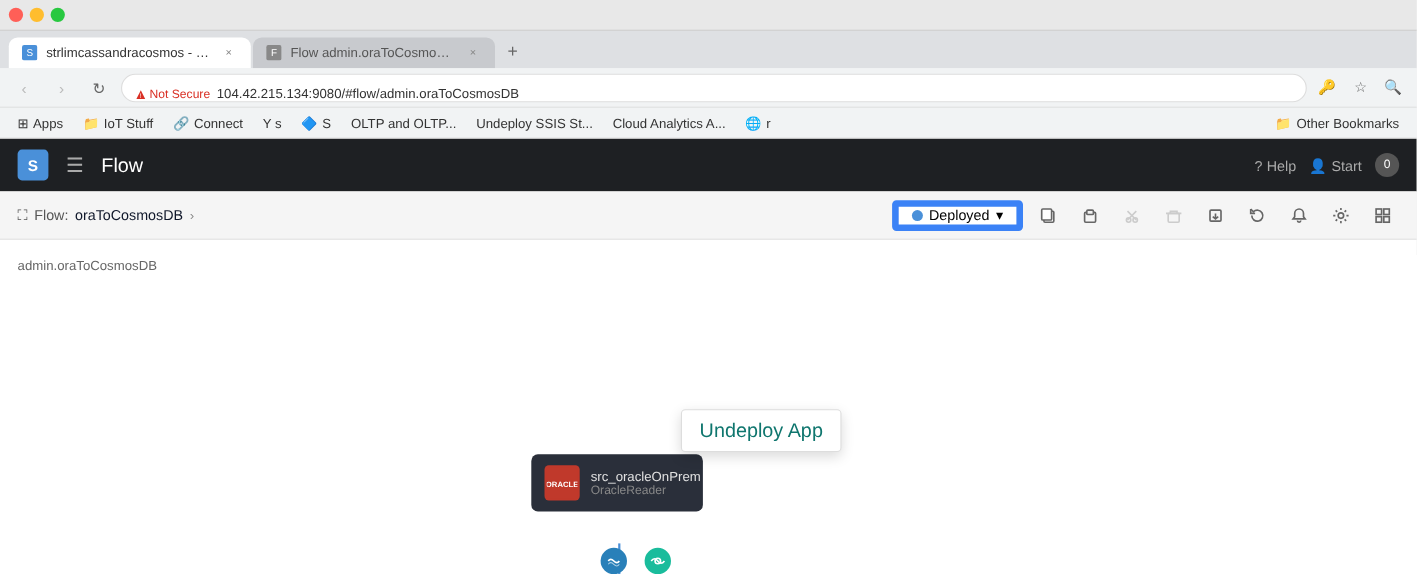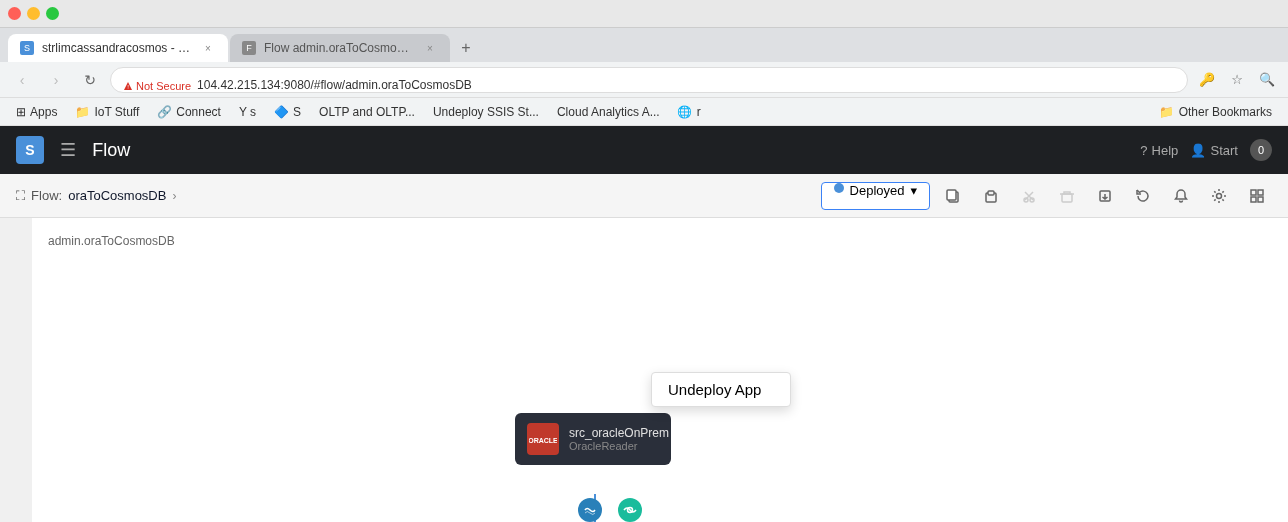--- a/index.html
+++ b/index.html
@@ -133,38 +133,38 @@
       gap: 8px;
     }
     .breadcrumb { display: flex; align-items: center; gap: 6px; font-size: 13px; color: #555; }
     .breadcrumb-link { color: #0f172a; cursor: pointer; }
     .breadcrumb-chevron { color: #888; font-size: 12px; }
     .toolbar-spacer { flex: 1; }
     .deploy-btn {
       height: 28px;
       padding: 0 12px;
       background: white;
-      border: 1px solid #3b82f6;
+      border: 6px solid #3b82f6;
       border-radius: 4px;
       font-size: 13px;
       display: flex;
+      align-items: center;
       gap: 6px;
       cursor: pointer;
     }
     .deploy-dot { width: 10px; height: 10px; border-radius: 50%; background: #4a90d9; }
     .toolbar-action { width: 30px; height: 30px; display: flex; align-items: center; justify-content: center; cursor: pointer; color: #666; font-size: 16px; border-radius: 4px; }
     .toolbar-action.disabled { color: #ccc; cursor: default; }
 
     
     .main-content {
       flex: 1;
       background: #fff;
       position: relative;
       overflow: hidden;
-      margin-left: 32px;
     }
     .flow-label {
       position: absolute;
       top: 16px;
       left: 16px;
       font-size: 12px;
       color: #666;
     }
 
     
@@ -238,23 +238,23 @@
       background: white;
       border: 1px solid #ddd;
       border-radius: 4px;
       box-shadow: 0 4px 12px rgba(0,0,0,0.15);
       z-index: 100;
       min-width: 140px;
       overflow: hidden;
     }
     .dropdown-item {
       padding: 8px 16px;
-      font-size: 15px;
+      font-size: 18px;
       cursor: pointer;
-      color: #000000;
+      color: #0f766e;
     }
     .dropdown-item.highlighted {
       background: white;
       border: 2px solid #e74c3c;
     }
 
     .page-wrapper { display: flex; flex-direction: column; height: 522px; }
     .content-area { display: flex; flex-direction: column; flex: 1; overflow: hidden; }
   </style>
 </head>

